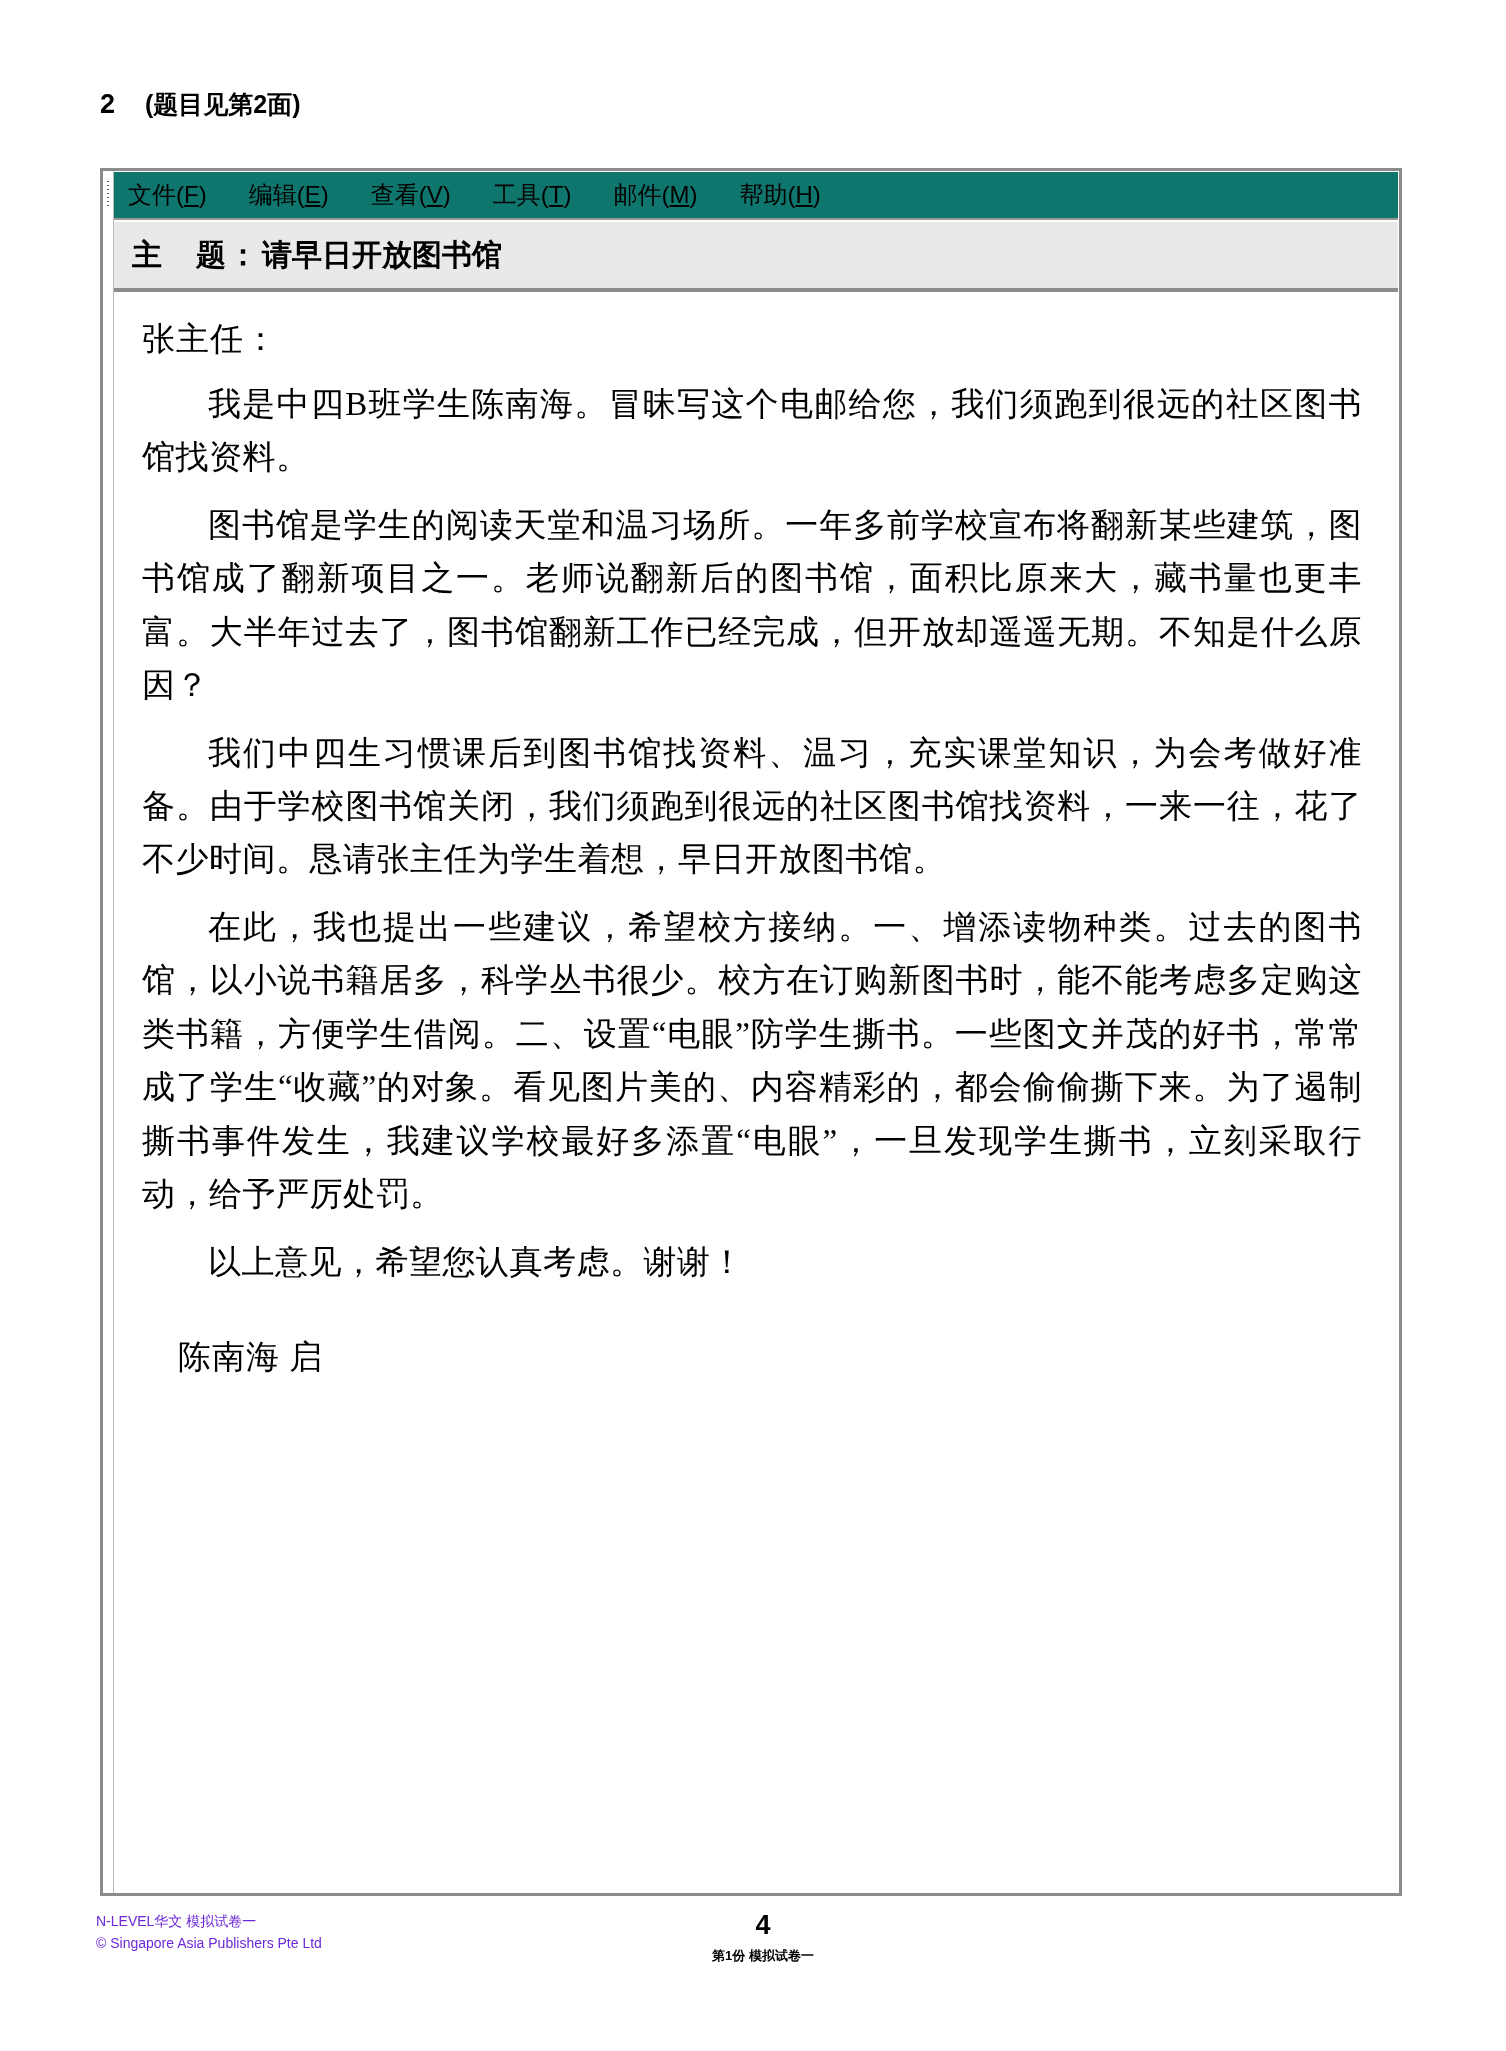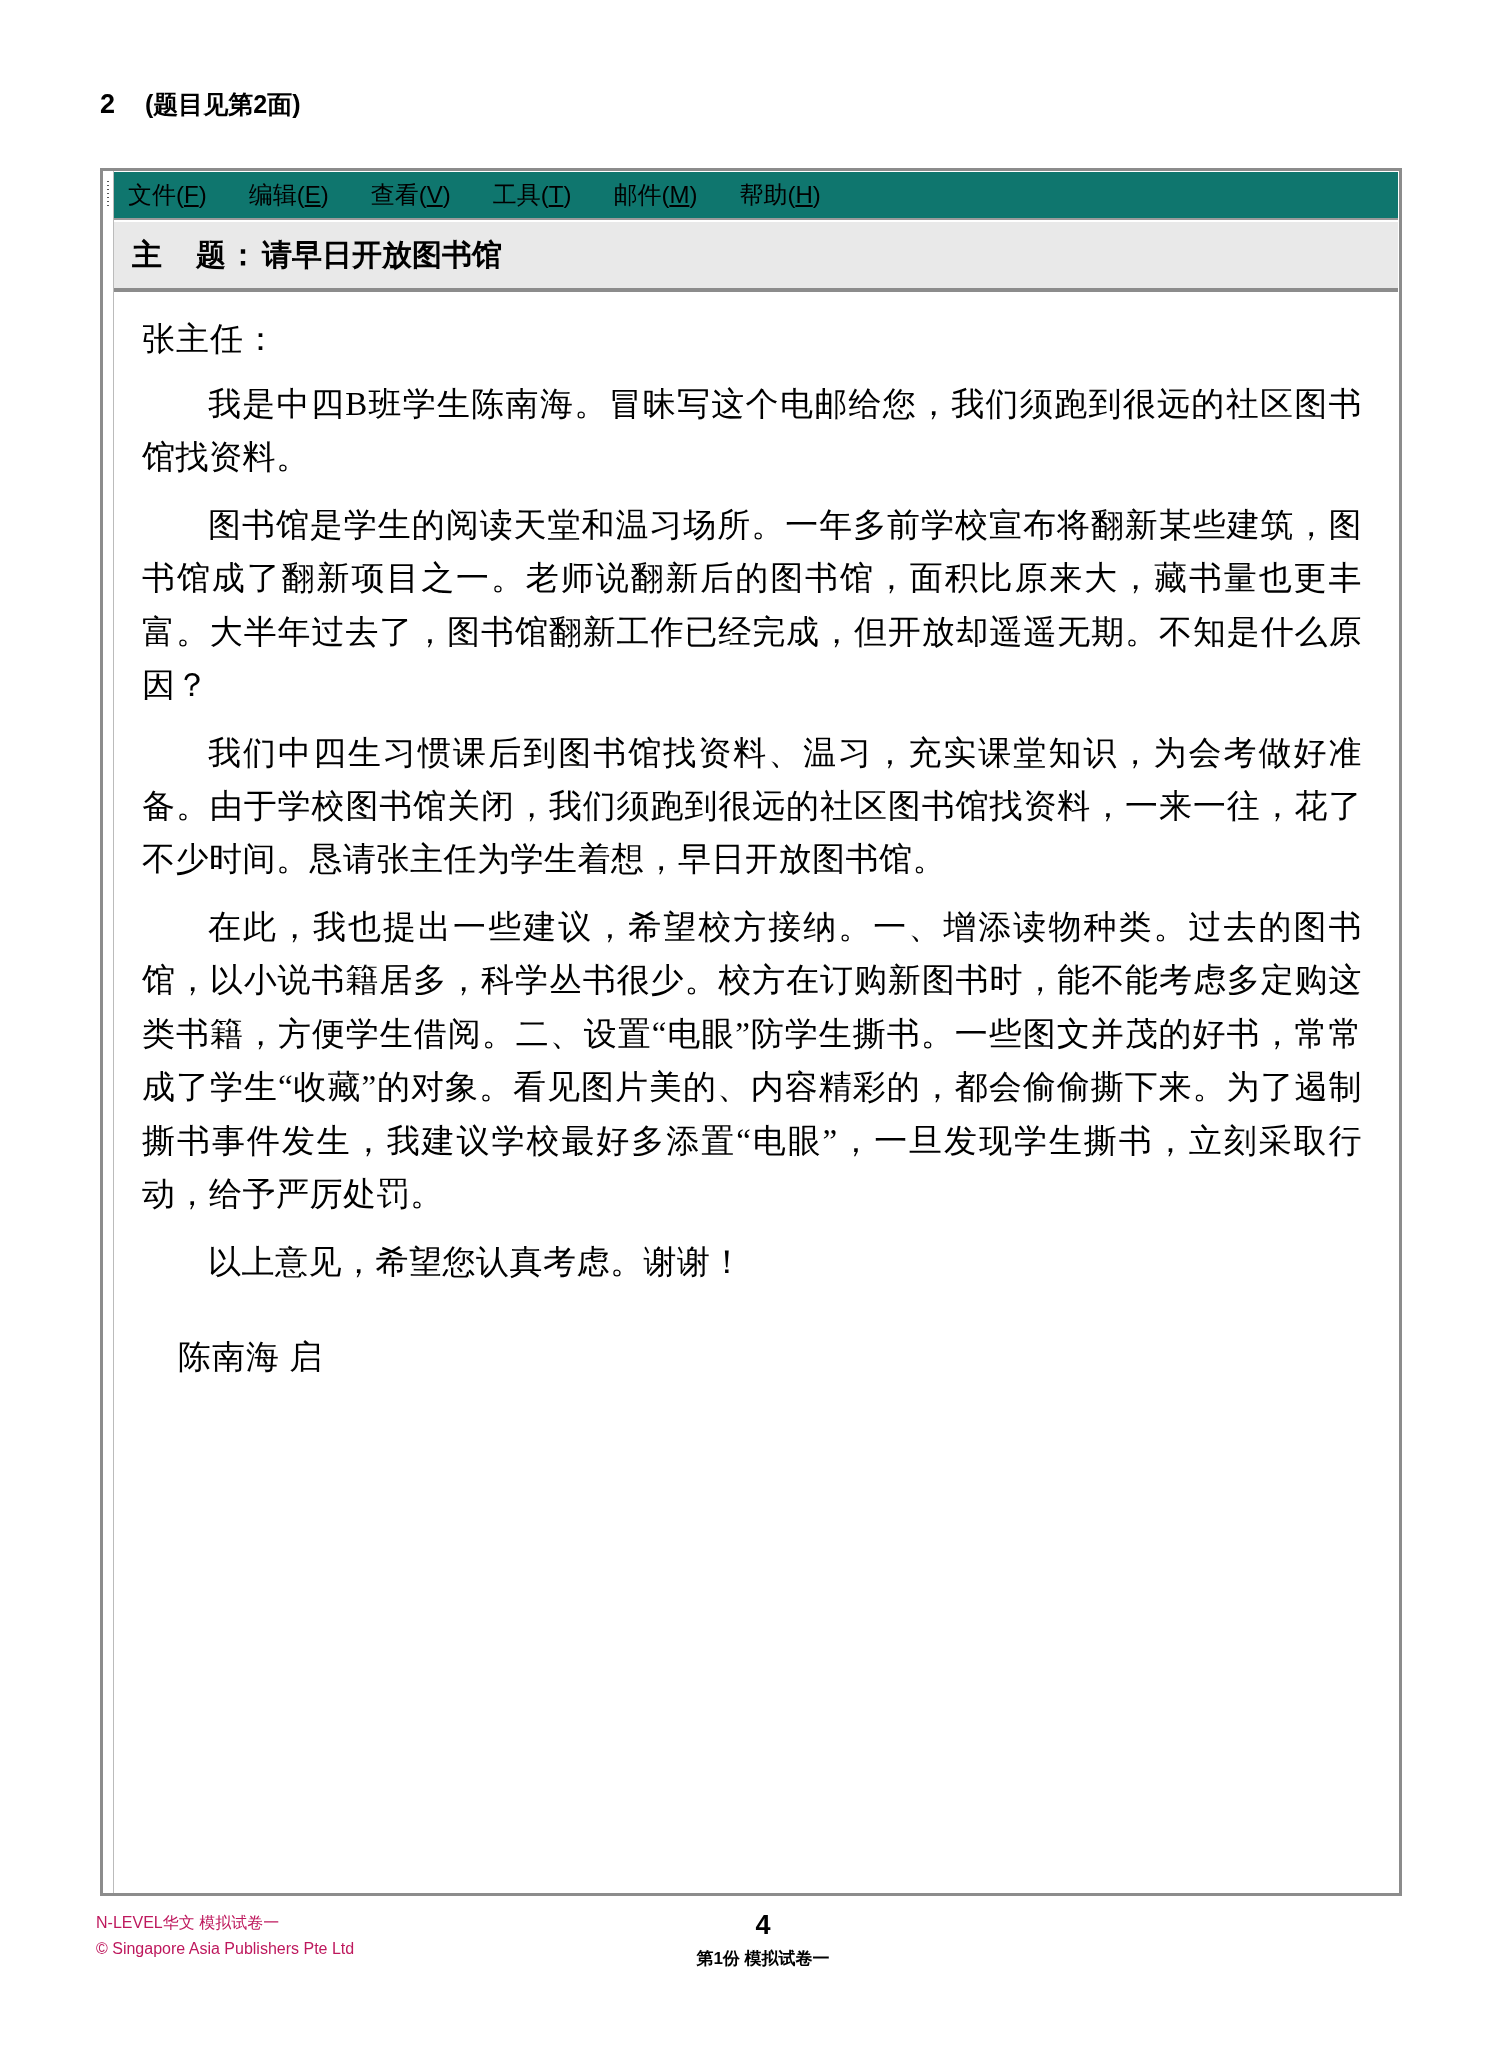--- a/index.html
+++ b/index.html
@@ -157,42 +157,42 @@
     left: 0;
     right: 0;
     top: 1910px;
     height: 120px;
   }
   .footer-left {
     position: absolute;
     left: 96px;
     top: 0;
     font-family: "Liberation Sans", "DejaVu Sans", sans-serif;
-    font-size: 16px;
+    font-size: 14px;
     line-height: 1.6;
-    color: #be185d;
+    color: #6d28d9;
   }
   .footer-center {
     position: absolute;
     left: 0;
     right: 0;
     top: 0;
     text-align: center;
   }
   .footer-pageno {
     font-family: "Liberation Sans", "DejaVu Sans", sans-serif;
     font-weight: bold;
     font-size: 27px;
     display: block;
     margin-left: 20px;
   }
   .footer-sub {
     font-family: "Liberation Sans", "DejaVu Sans", sans-serif;
     font-weight: bold;
-    font-size: 17px;
+    font-size: 13px;
     display: block;
     margin-top: 6px;
     margin-left: 20px;
   }
 </style>
 </head>
 <body>
 
 <div class="page-head">
   <span class="q-num">2</span>

